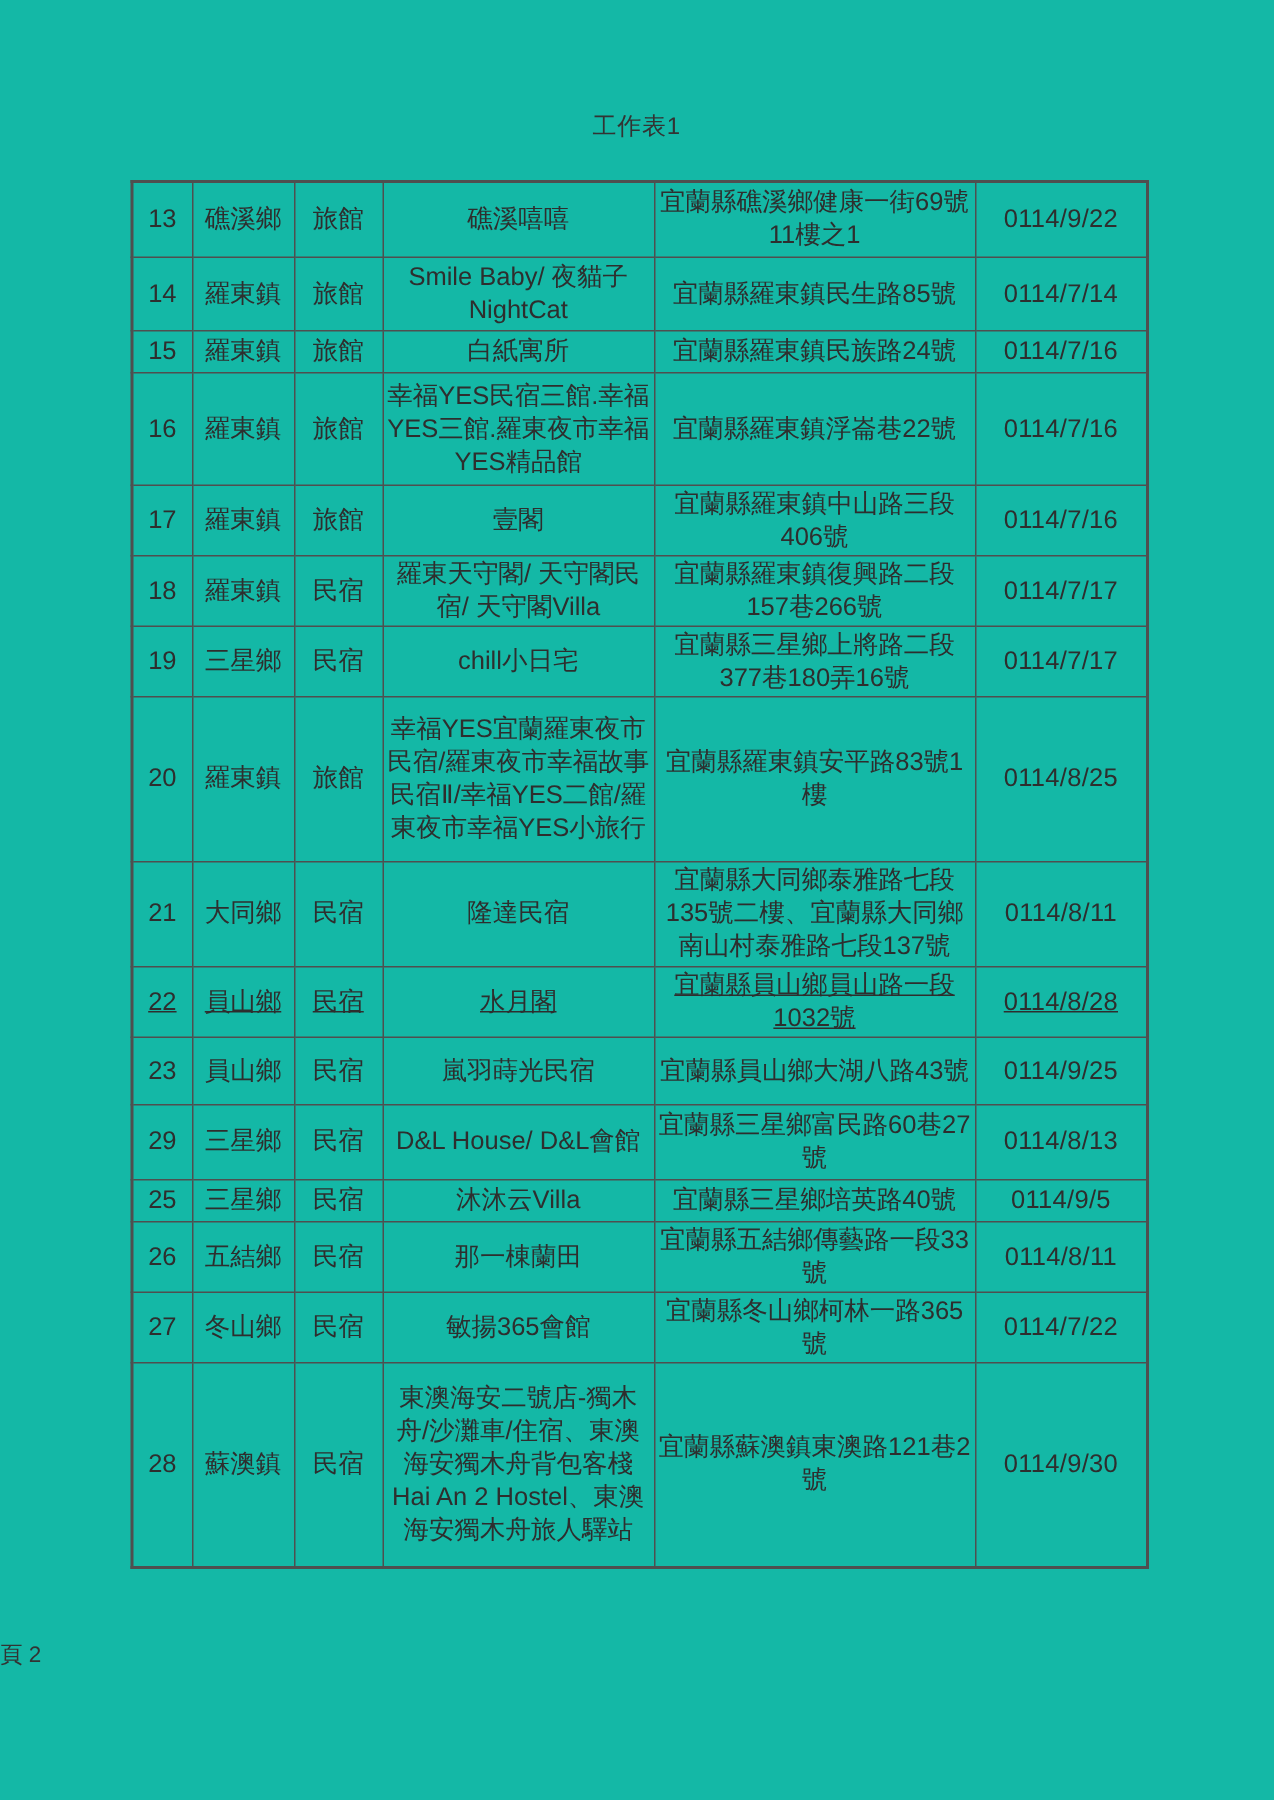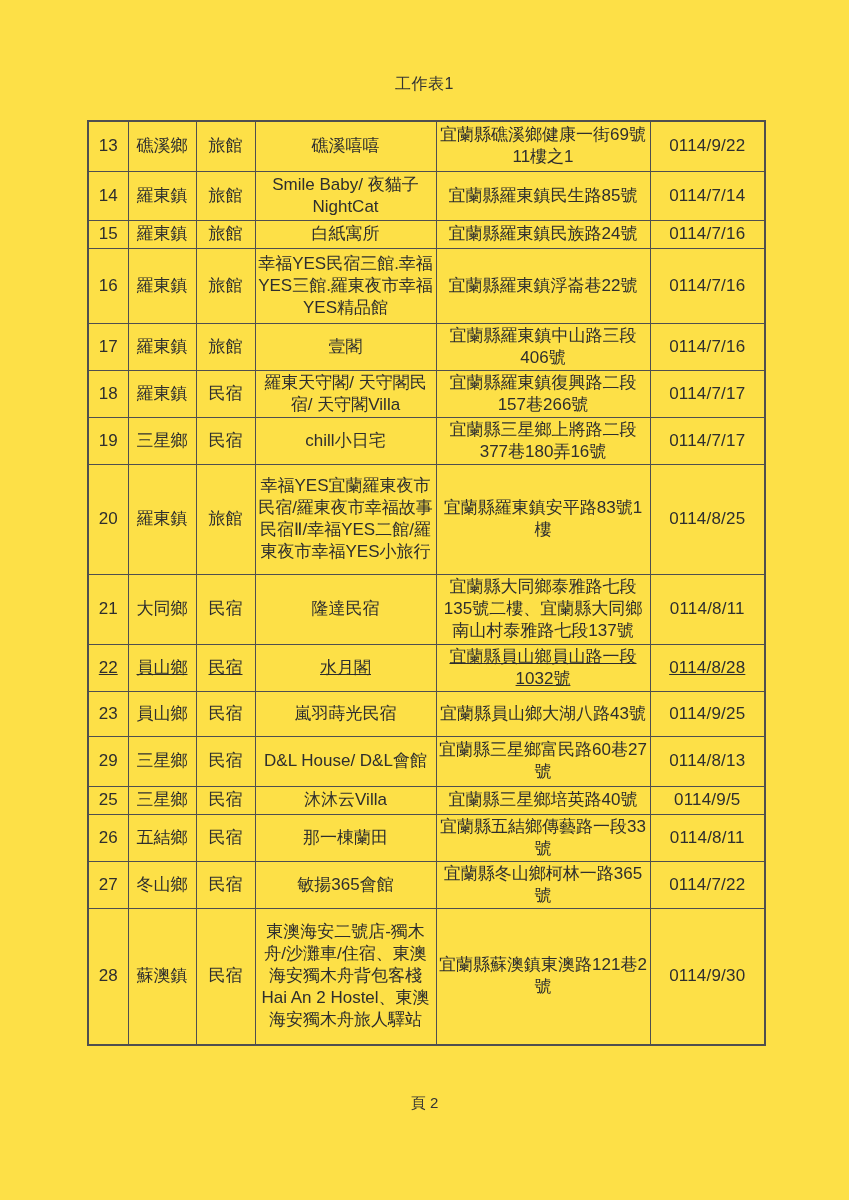--- a/index.html
+++ b/index.html
@@ -7,21 +7,21 @@
   body {
     width: 849px; height: 1200px;
     font-family: "Liberation Sans", sans-serif;
     color: #2e2e2e;
     position: relative;
     overflow: hidden;
   }
   .page {
     position: relative;
     width: 849px; height: 1200px;
-    background: #fde047;
+    background: #14b8a6;
   }
   .sheet-title {
     position: absolute;
     top: 74px; left: 0; right: 0;
     text-align: center;
     font-size: 16px;
     color: #333333;
     letter-spacing: 0.5px;
   }
   table.worksheet {
@@ -41,21 +41,20 @@
     color: #2e2e2e;
     padding: 1px 2px;
     word-break: break-word;
     overflow-wrap: break-word;
   }
   td.col-no { font-size: 16px; }
   td.col-date { font-size: 16px; letter-spacing: 0.2px; }
   .page-footer {
     position: absolute;
     top: 1094px; left: 0; right: 0;
-    text-align: center;
     font-size: 15px;
     color: #333333;
   }
 </style>
 </head>
 <body>
 
 <div class="page">
 
   <div class="sheet-title">工作表1</div>

